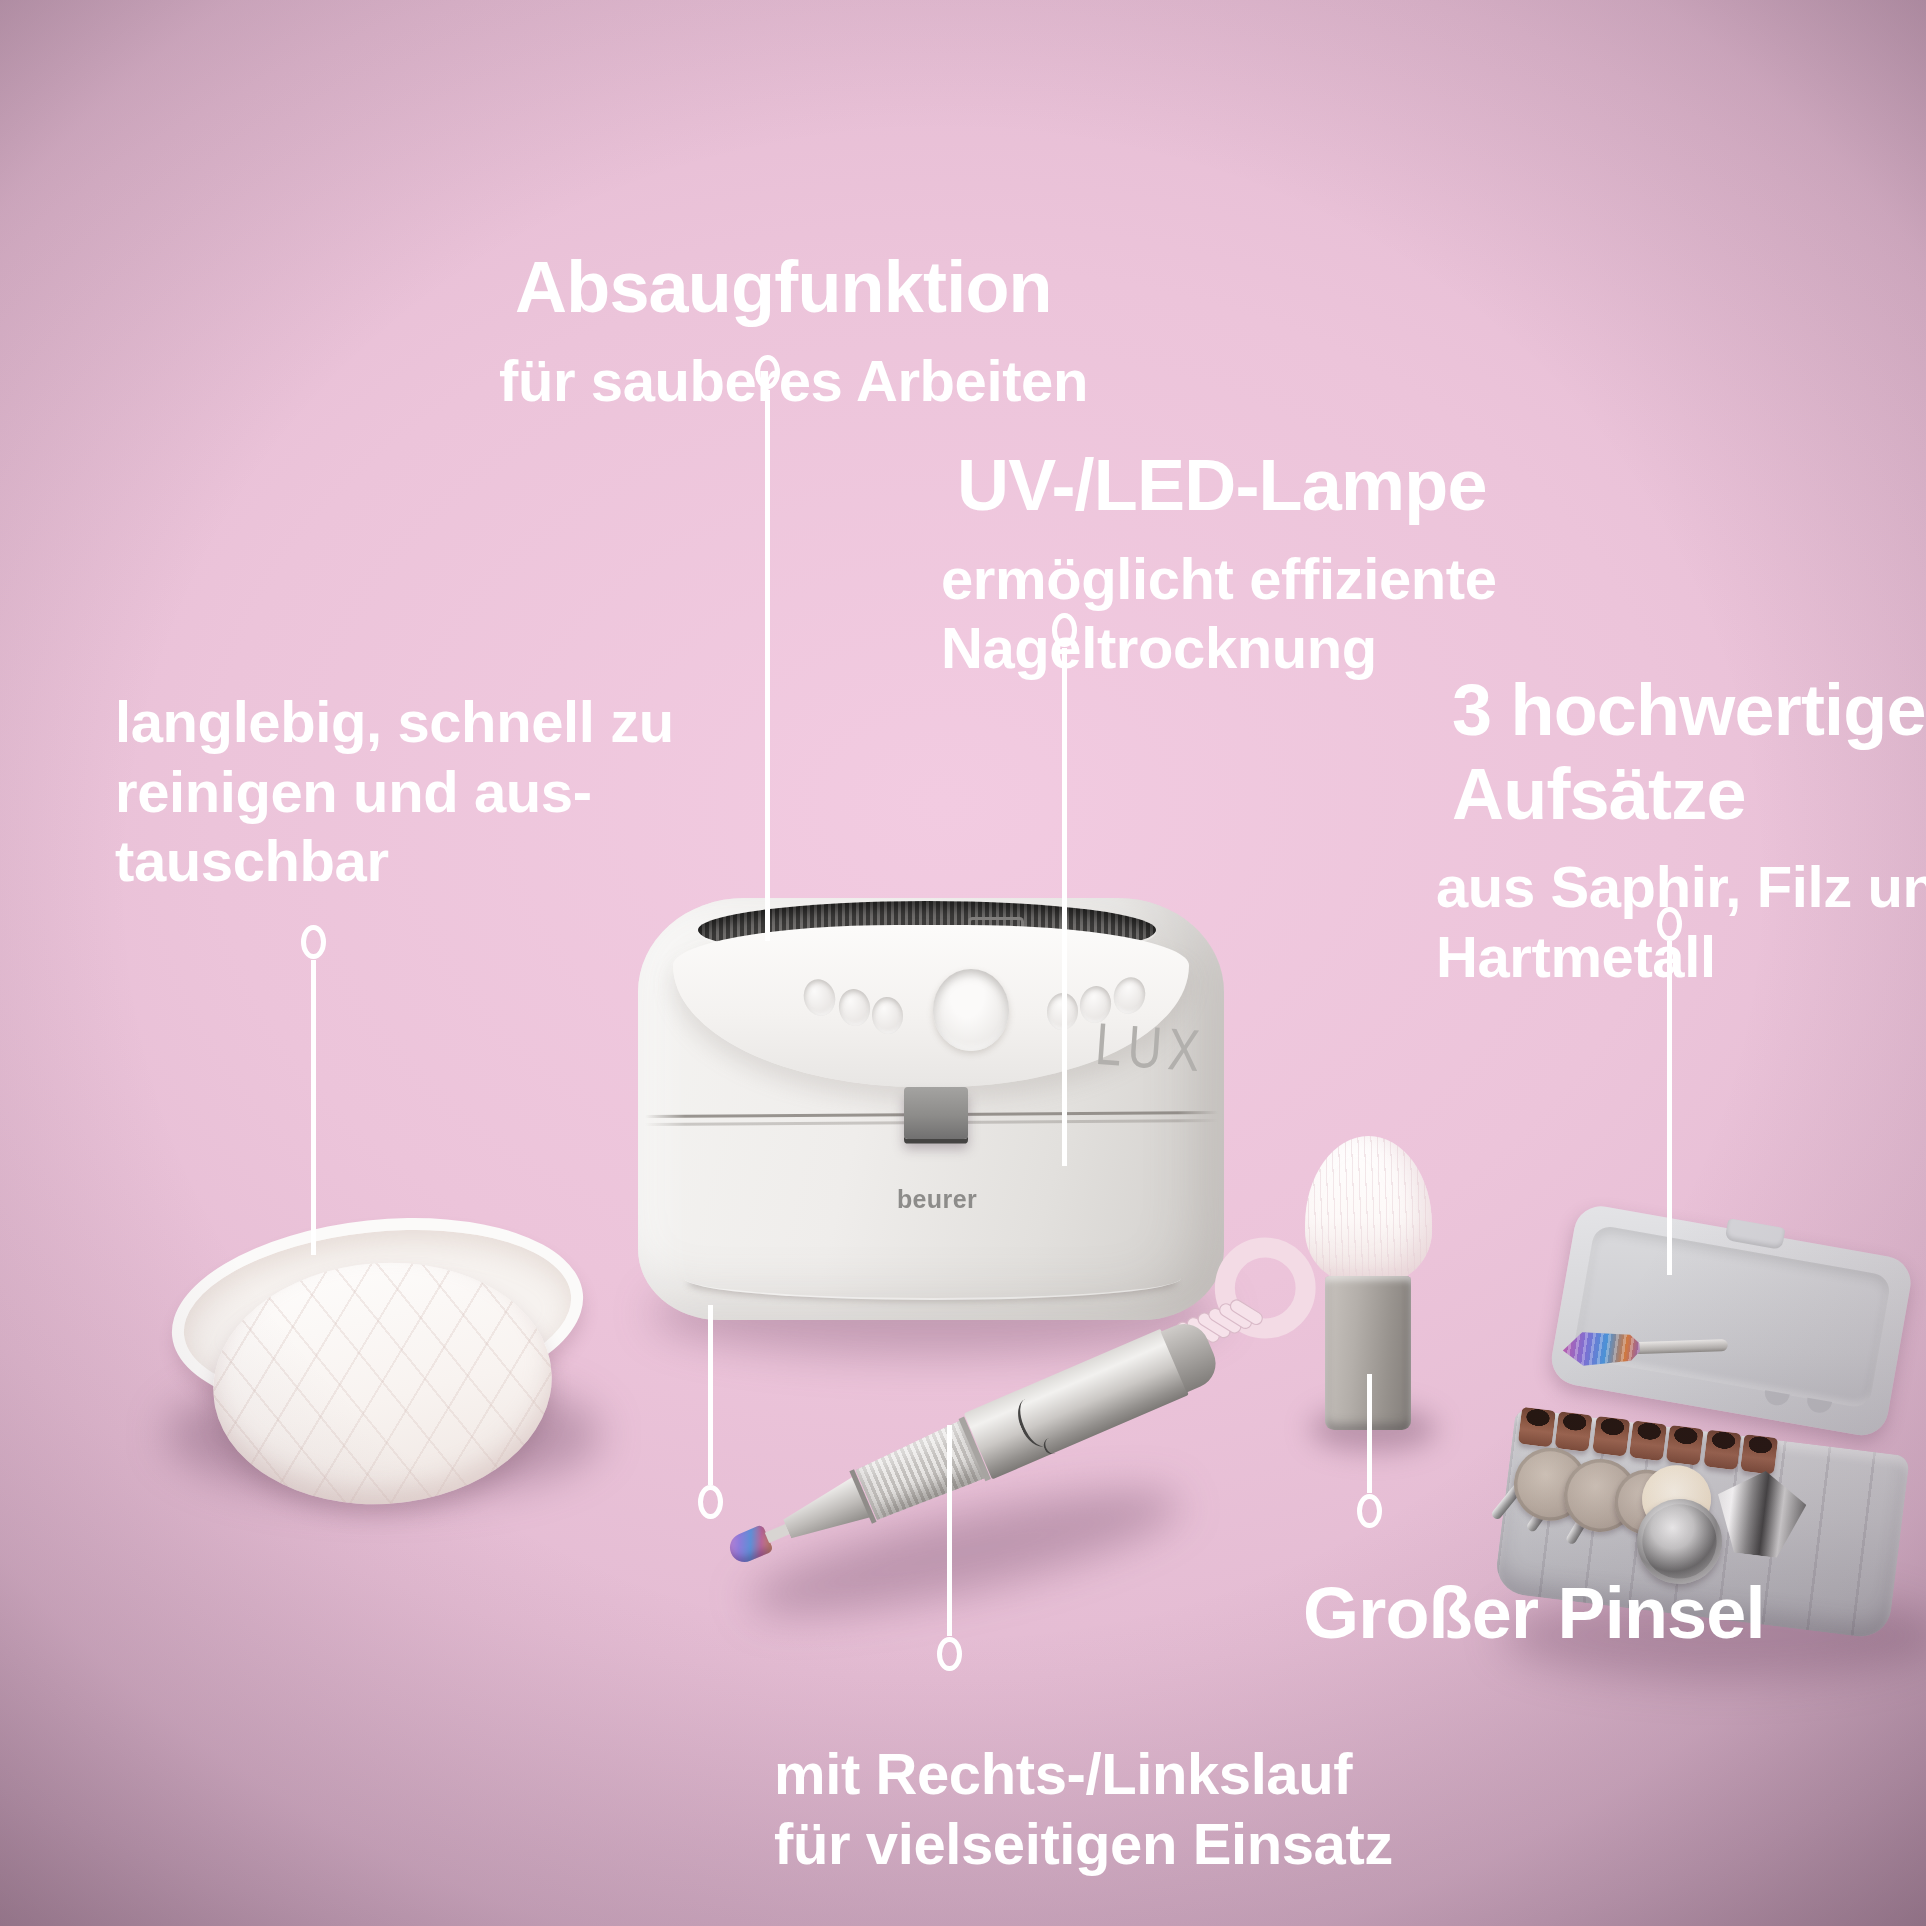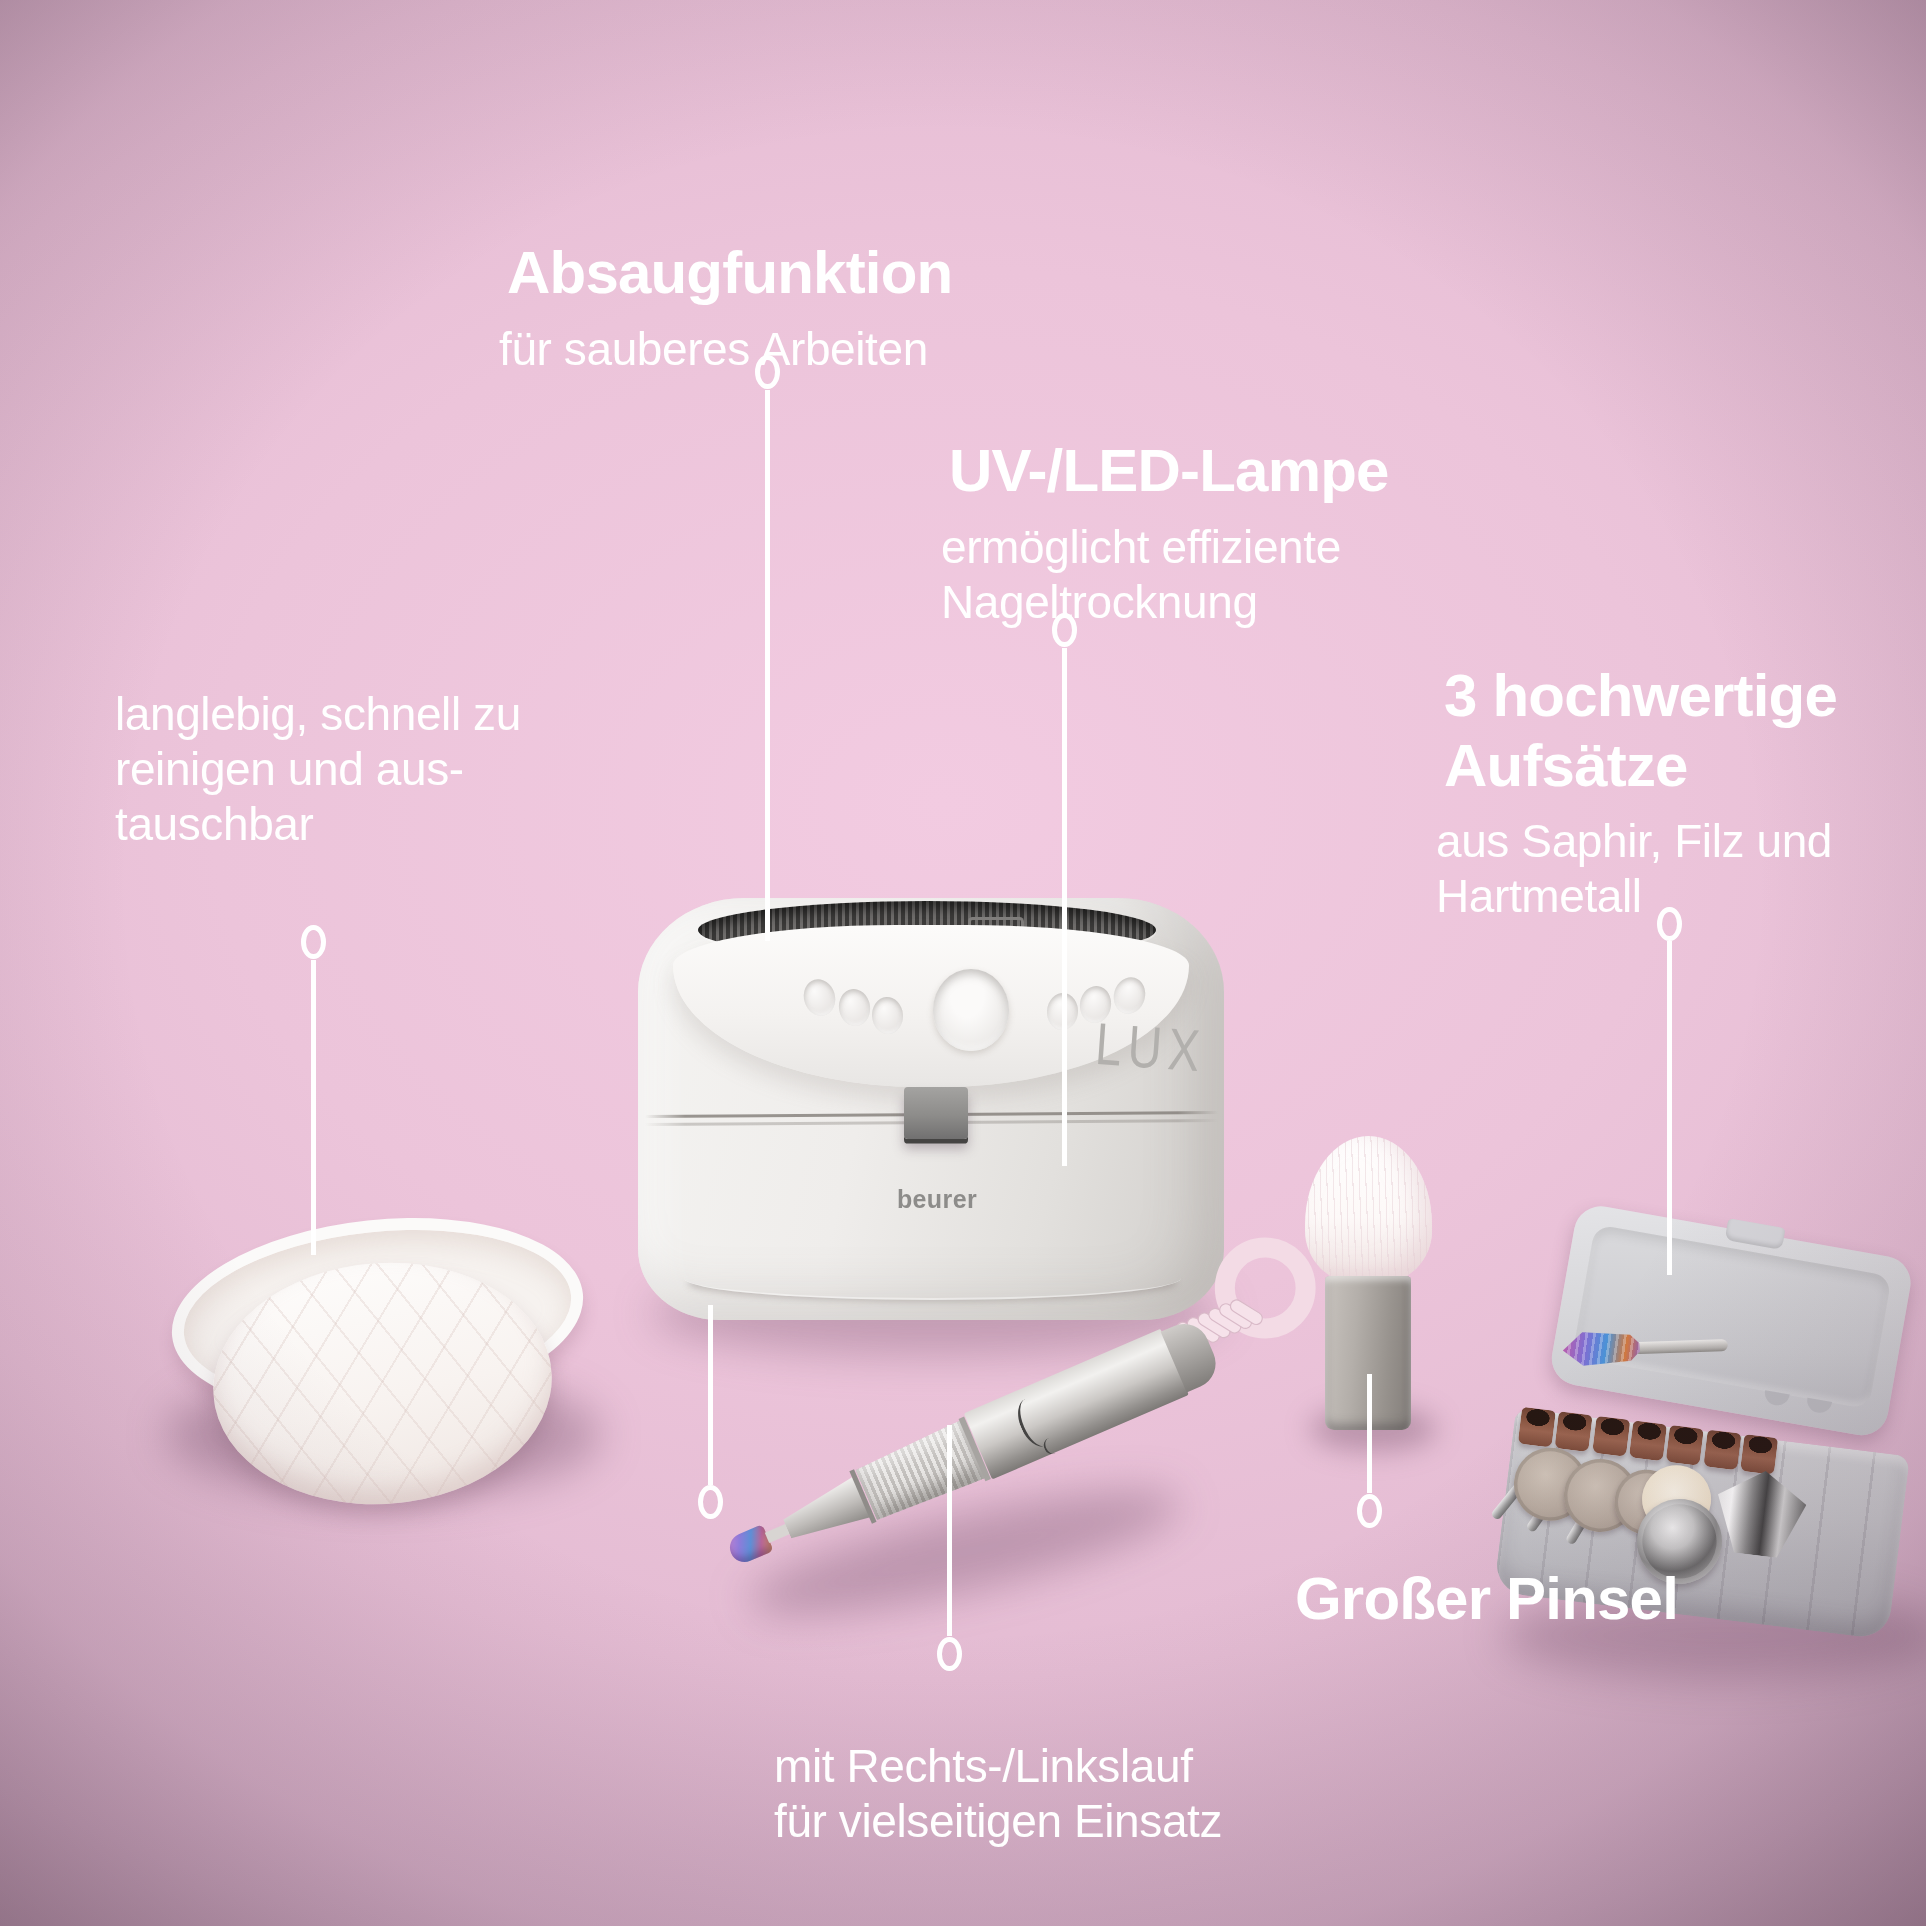--- a/index.html
+++ b/index.html
@@ -165,22 +165,22 @@
   .ln1{left:765px;top:390px;height:551px;} .rg1{left:755px;top:355px;}
   .ln2{left:1062px;top:648px;height:518px;} .rg2{left:1052px;top:613px;}
   .ln3{left:311px; top:960px;height:295px;}  .rg3{left:301px; top:925px;}
   .ln4{left:1667px;top:941px;height:334px;}  .rg4{left:1657px;top:907px;}
   .ln5{left:708px;top:1305px;height:180px;}  .rg5{left:698px;top:1485px;}
   .ln6{left:947px;top:1425px;height:211px;}  .rg6{left:937px;top:1637px;}
   .ln7{left:1367px;top:1374px;height:119px;}  .rg7{left:1357px;top:1494px;}
 
   
   .co{position:absolute;color:#fff;z-index:70;}
-  .co h2{margin:8px;font-size:60px;font-weight:700;line-height:1.16;letter-spacing:-0.8px;white-space:pre-line;}
-  .co p{margin:14px 0 0;font-size:46px;font-weight:400;line-height:1.20;letter-spacing:-0.4px;white-space:pre-line;}
+  .co h2{margin:16px;font-size:72px;font-weight:700;line-height:1.16;letter-spacing:-0.8px;white-space:pre-line;}
+  .co p{margin:14px 0 0;font-size:58px;font-weight:700;line-height:1.20;letter-spacing:-0.4px;white-space:pre-line;}
   .co1{left:499px;top:230px;}  .co2{left:941px;top:428px;} .co3{left:115px;top:673px;}
   .co4{left:1436px;top:653px;} .co5{left:220px;top:1535px;}  .co6{left:774px;top:1725px;}
   .co7{left:1287px;top:1556px;}
 </style>
 </head>
 <body>
 
 <div class="scene">
 
   <div class="shadow sh-pads"></div>

